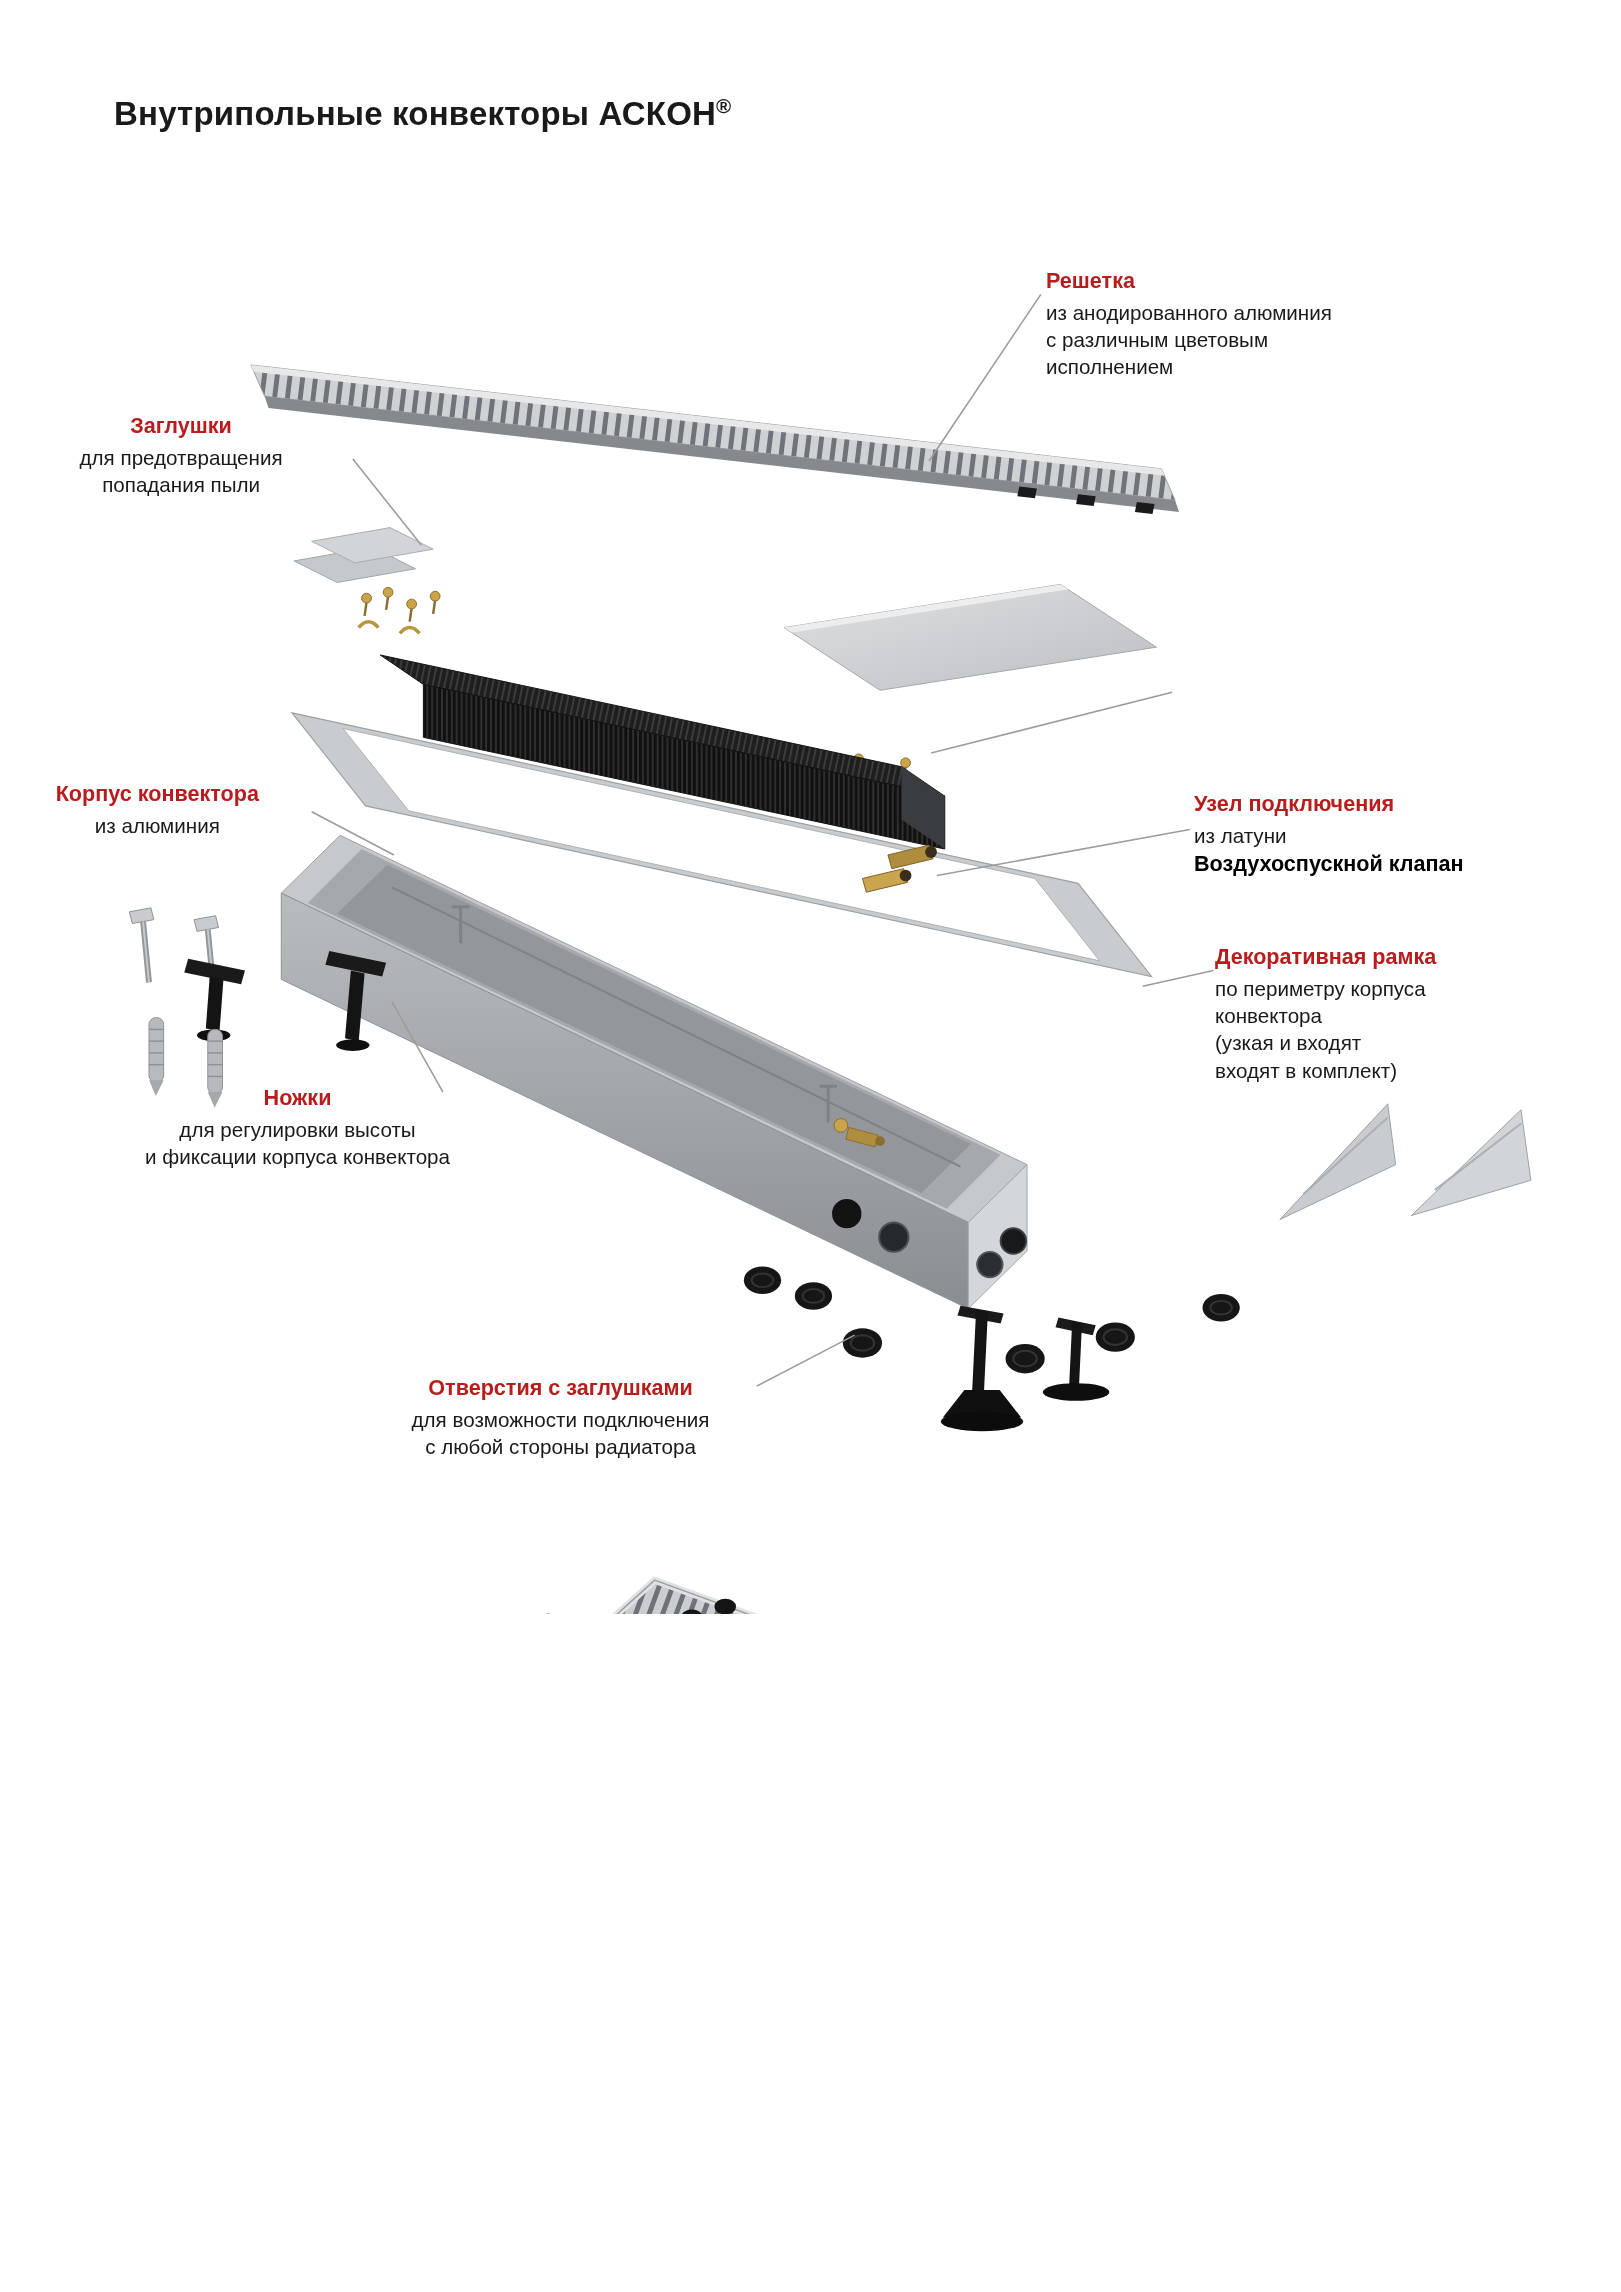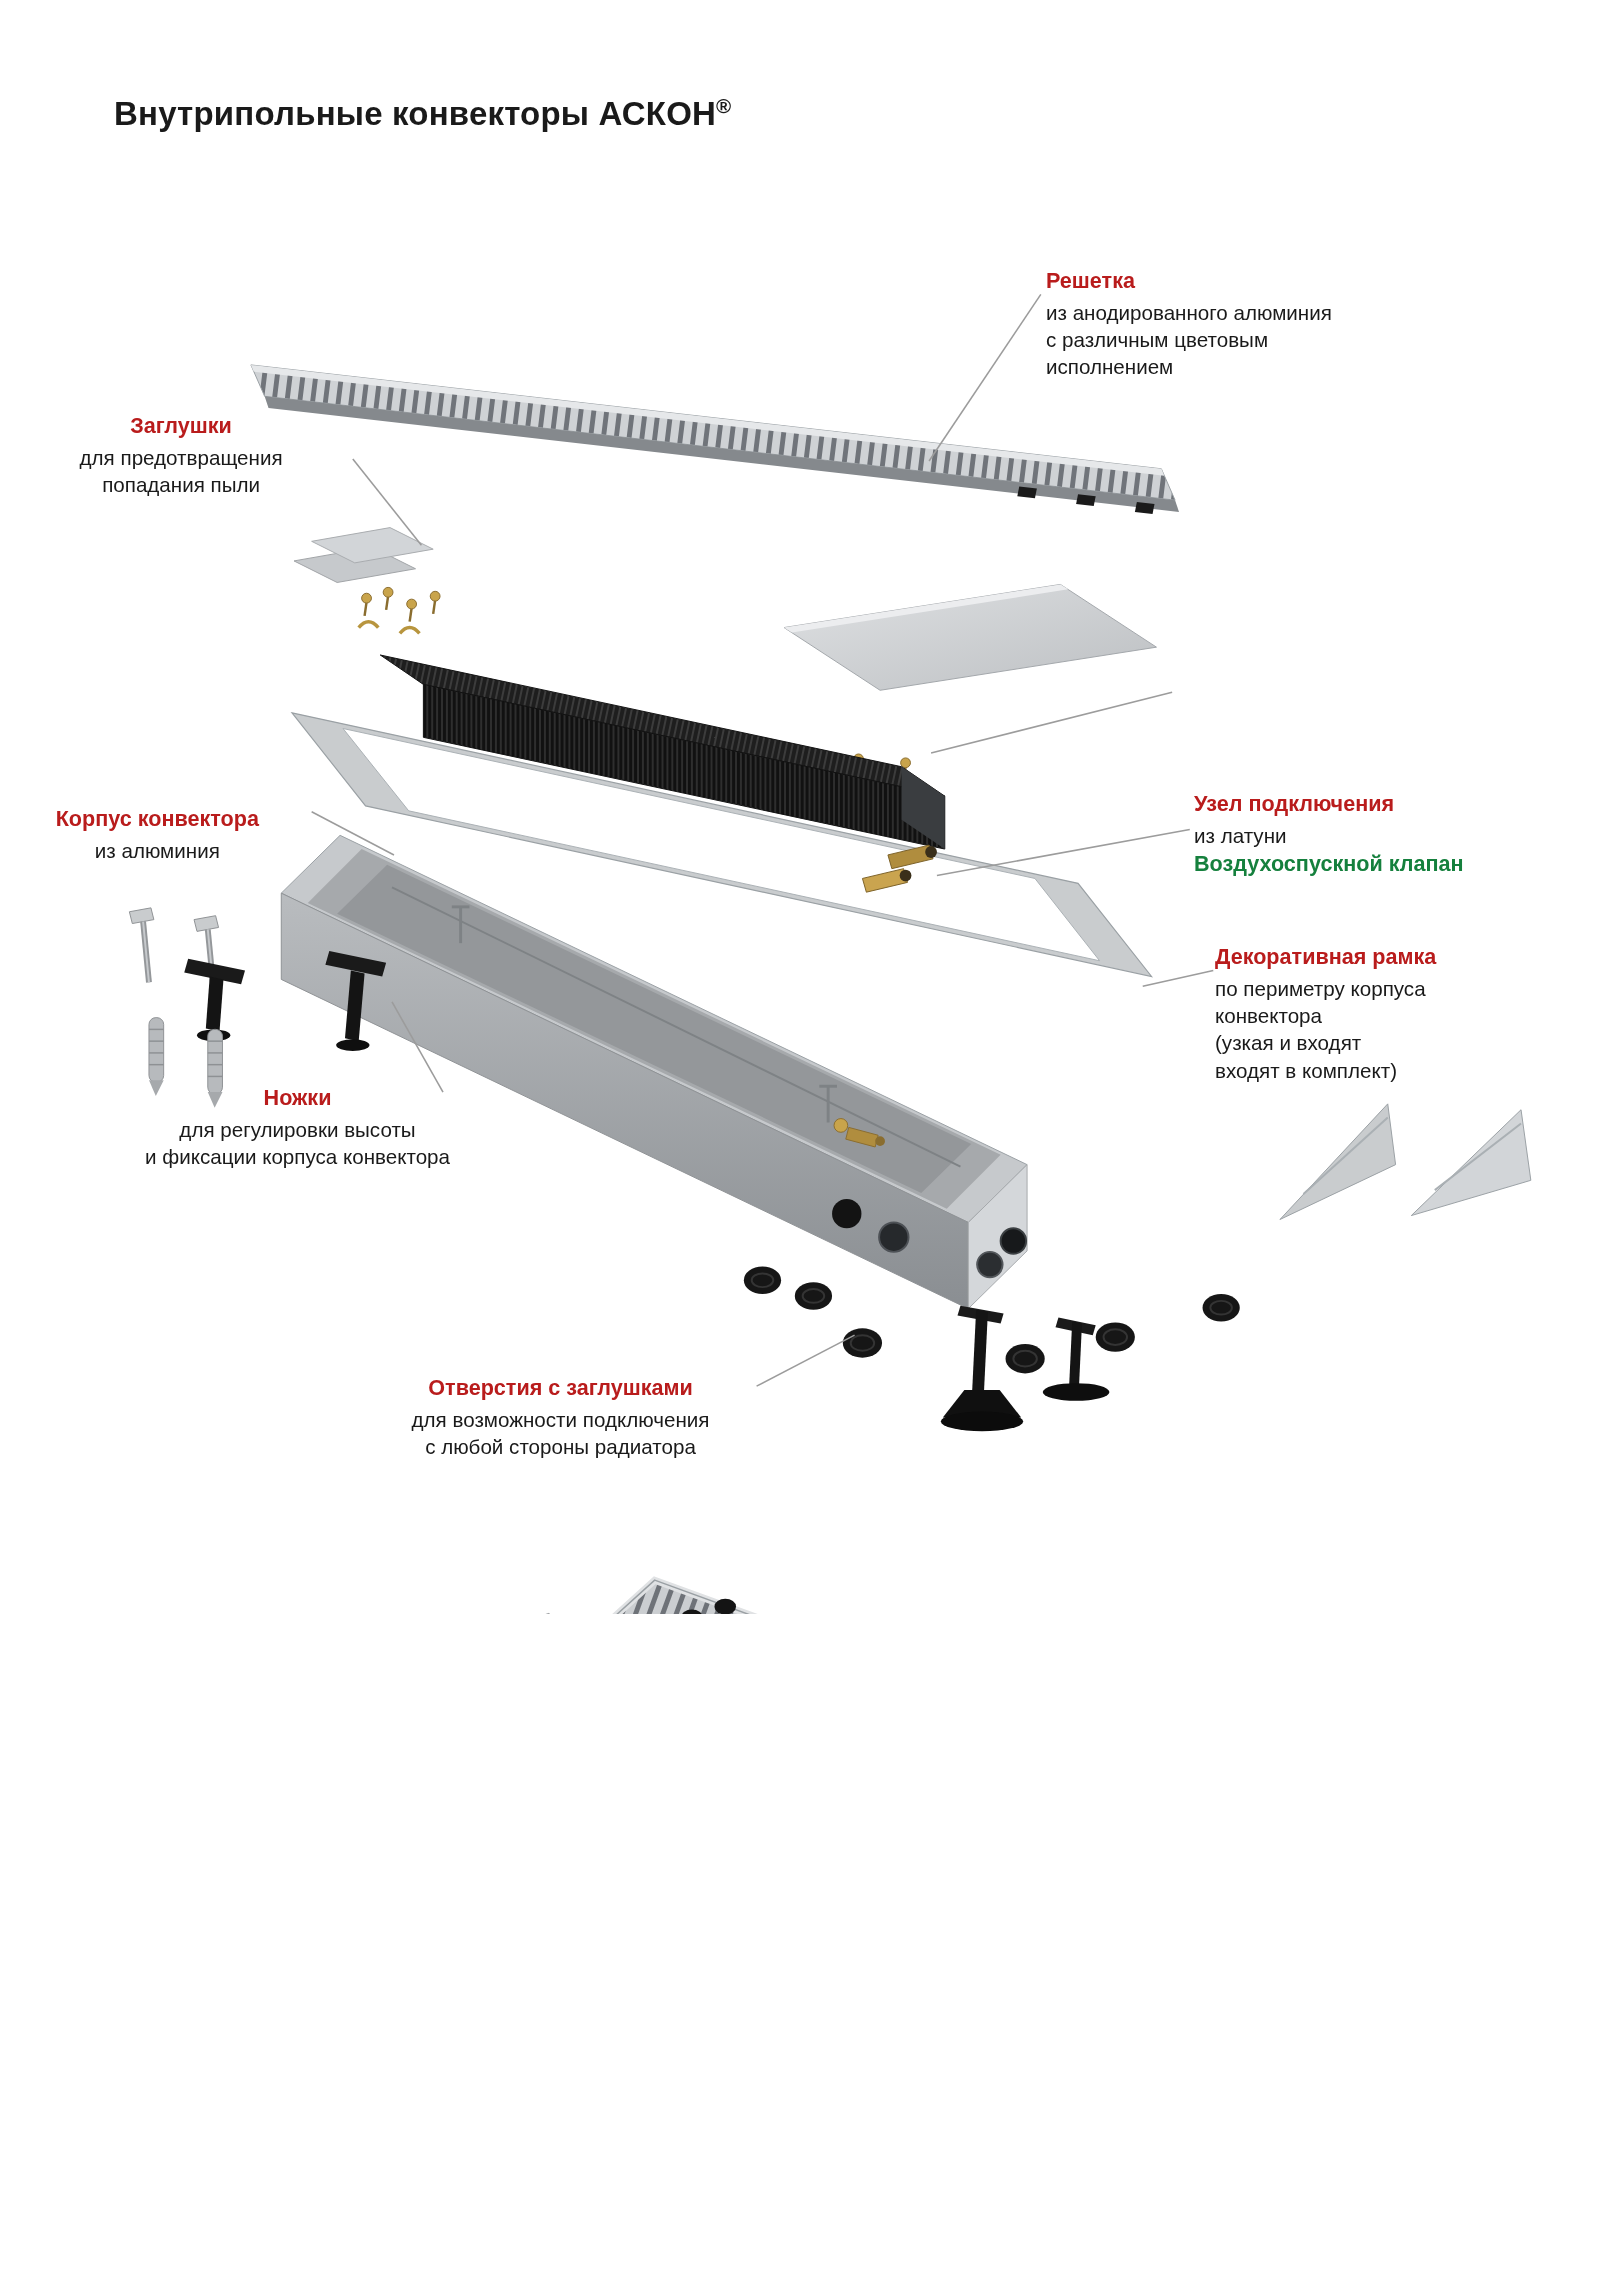--- a/index.html
+++ b/index.html
@@ -4,21 +4,21 @@
 <style>
   * { margin:0; padding:0; box-sizing:border-box; }
   html,body { background:#ffffff; }
   body { font-family:"Liberation Sans","DejaVu Sans",sans-serif; }
   .page { position:relative; width:1621px; height:1614px; background:#ffffff; overflow:hidden; }
   .diagram-svg { position:absolute; left:0; top:0; }
   .page-title { position:absolute; left:114px; top:94px; font-size:33px; font-weight:bold; color:#1a1a1a; letter-spacing:0.2px; }
   .page-title sup { font-size:20.6px; font-weight:bold; }
   .label { position:absolute; font-size:20.6px; line-height:1.33; color:#1a1a1a; }
   .label .heading { font-weight:bold; color:#b91c1c; font-size:21.6px; margin-bottom:2.9px; }
-  .label .subheading { font-weight:bold; color:#15803d; font-size:21.6px; margin-top:1px; }
+  .label .subheading { font-weight:bold; color:#000000; font-size:21.6px; margin-top:1px; }
   .align-right { text-align:center; }
   .align-left { text-align:left; }
 </style>
 </head>
 <body>
 
 <div class="page">
 
   <svg class="diagram-svg" width="1621" height="2293" viewBox="0 0 1654 2339">
     <defs>
@@ -268,21 +268,21 @@
     <div class="line">исполнением</div>
   </div>
 
   <div class="label align-right" style="left:19.6px;top:412px;width:323px">
     <div class="heading">Заглушки</div>
     <div class="line">для предотвращения</div>
     <div class="line">попадания пыли</div>
   </div>
 
 
-  <div class="label align-right" style="left:7.8px;top:805px;width:299px">
+  <div class="label align-right" style="left:7.8px;top:780px;width:299px">
     <div class="heading">Корпус конвектора</div>
     <div class="line">из алюминия</div>
   </div>
 
   <div class="label align-left" style="left:1194px;top:790px;width:412px">
     <div class="heading">Узел подключения</div>
     <div class="line">из латуни</div>
     <div class="subheading">Воздухоспускной клапан</div>
   </div>
 

